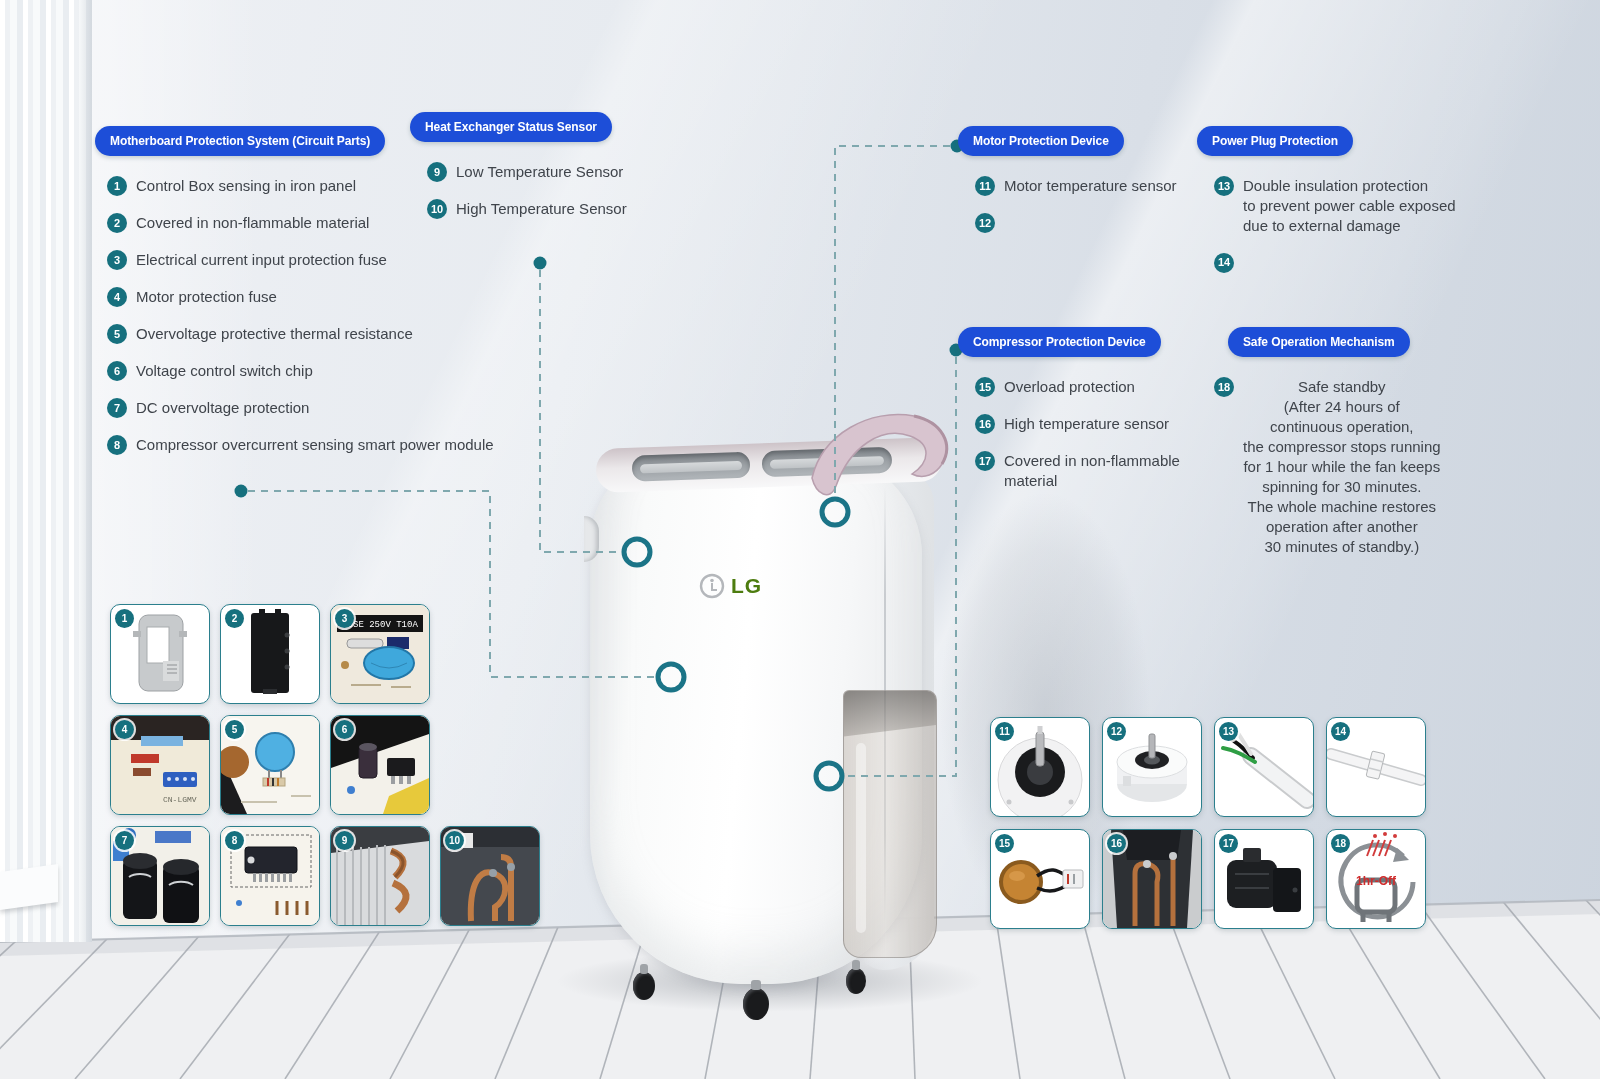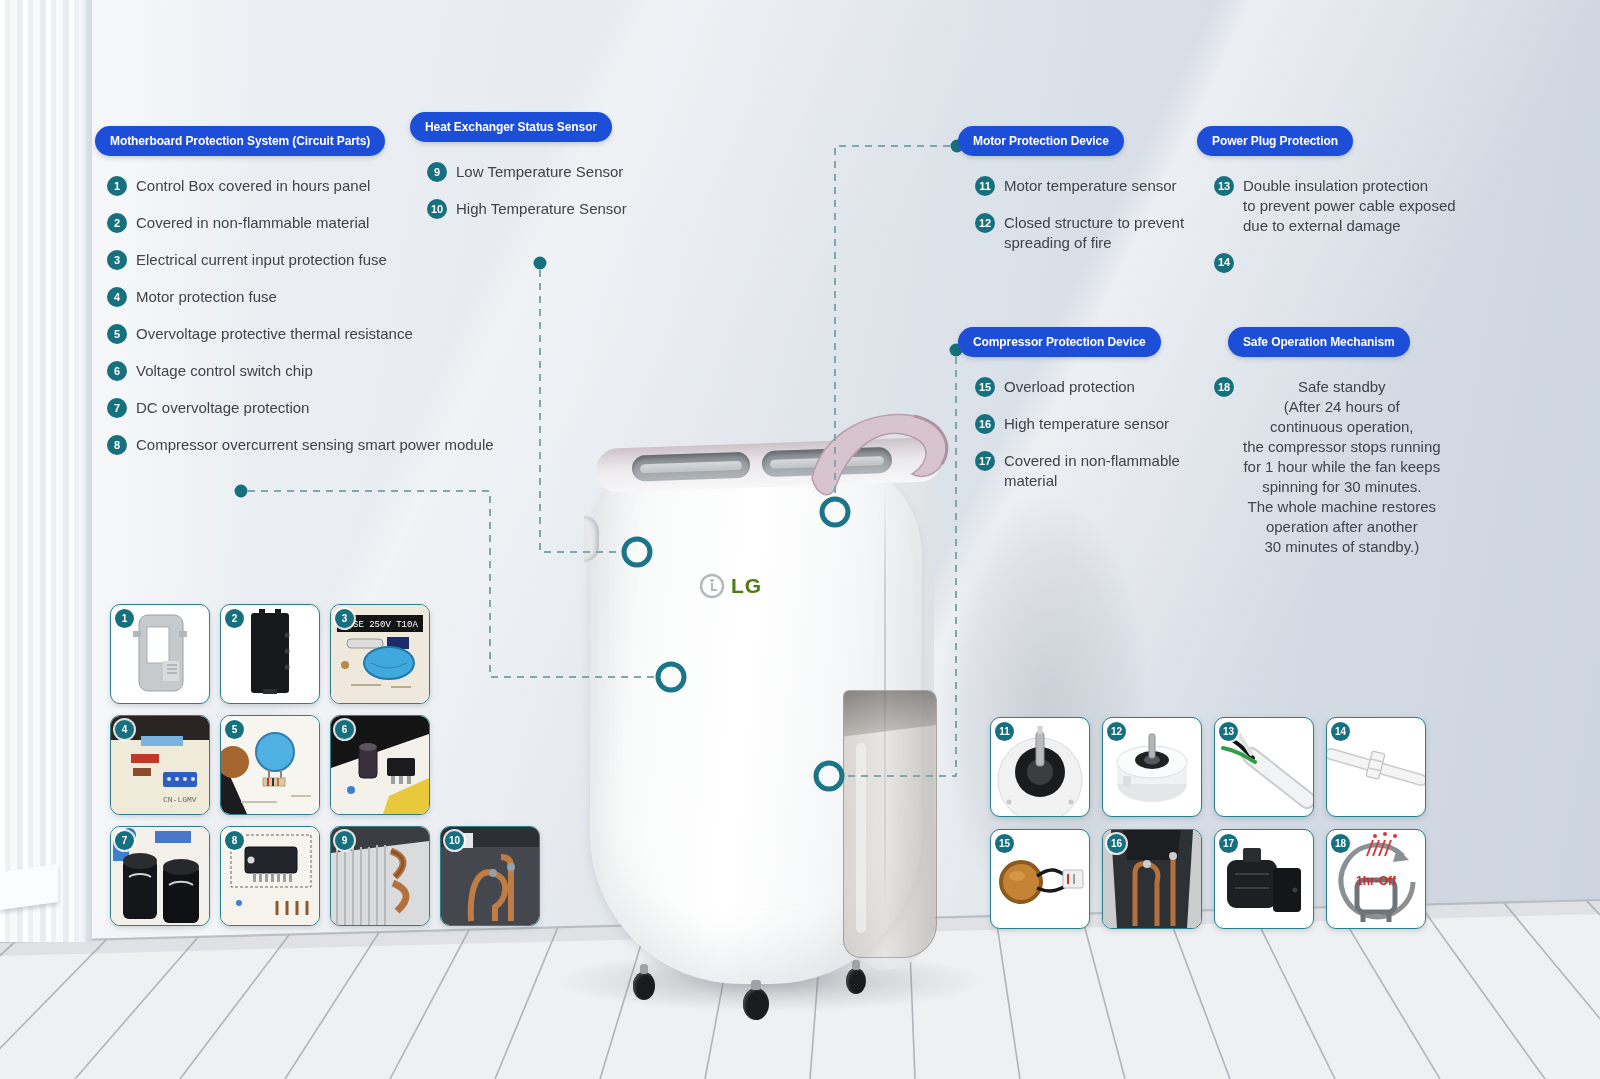--- a/index.html
+++ b/index.html
@@ -176,21 +176,21 @@
     <circle cx="835" cy="512" r="13"></circle>
     <circle cx="829" cy="776" r="13"></circle>
   </g>
 </svg>
 
 <div class="section" style="left:95px;top:126px;">
   <div class="pill">Motherboard Protection System (Circuit Parts)</div>
   <div class="items pad12">
     <div class="item">
         <span class="badge">1</span>
-        <span class="txt">Control Box covered in hours panel</span>
+        <span class="txt">Control Box sensing in iron panel</span>
       </div>
     <div class="item">
         <span class="badge">2</span>
         <span class="txt">Covered in non-flammable material</span>
       </div>
     <div class="item">
         <span class="badge">3</span>
         <span class="txt">Electrical current input protection fuse</span>
       </div>
     <div class="item">
@@ -232,22 +232,20 @@
 
 <div class="section" style="left:958px;top:126px;">
   <div class="pill">Motor Protection Device</div>
   <div class="items pad17">
     <div class="item">
         <span class="badge">11</span>
         <span class="txt">Motor temperature sensor</span>
       </div>
     <div class="item">
         <span class="badge">12</span>
-        <span class="txt">Closed structure to prevent
-spreading of fire</span>
       </div>
   </div>
 </div>
 
 <div class="section" style="left:1197px;top:126px;">
   <div class="pill">Power Plug Protection</div>
   <div class="items pad17">
     <div class="item">
         <span class="badge">13</span>
         <span class="txt">Double insulation protection

